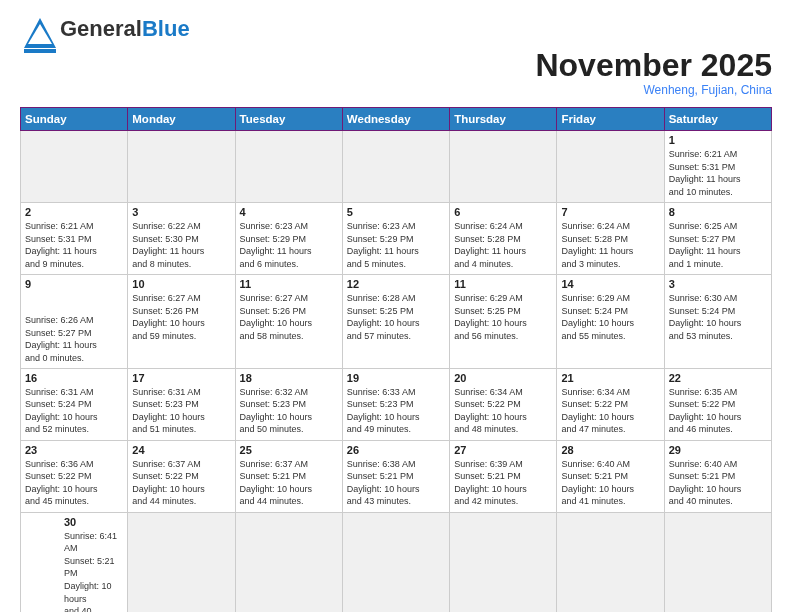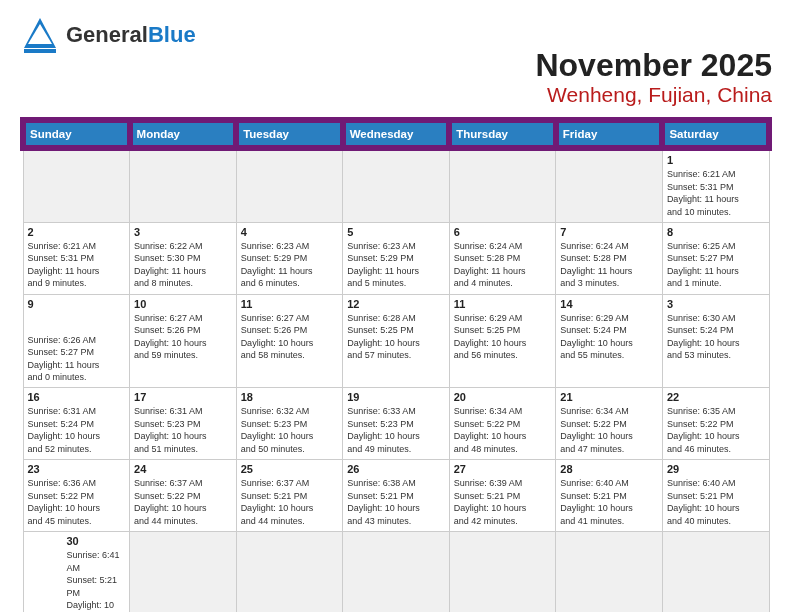--- a/index.html
+++ b/index.html
@@ -26,37 +26,37 @@
       text-align: right;
       margin-top: 32px;
     }
     .title-block h1 {
       font-size: 32px;
       font-weight: bold;
       color: #222;
       line-height: 1.1;
     }
     .title-block h2 {
-      font-size: 21px;
+      font-size: 12px;
       font-weight: normal;
-      color: #b91c1c;
+      color: #3b82f6;
     }
     .calendar {
       width: 100%;
       border-collapse: collapse;
       table-layout: fixed;
     }
     .calendar thead tr th {
       background: #2a7fc1;
       color: #fff;
       font-size: 11.5px;
       font-weight: bold;
       padding: 5px 4px;
       text-align: left;
-      border: 6px solid #701a75;
+      border: 1px solid #701a75;
     }
     .calendar tbody tr td {
       border: 1px solid #ccc;
       vertical-align: top;
       padding: 3px 4px;
       font-size: 9.5px;
       color: #333;
       background: #fff;
       height: 72px;
     }
@@ -74,22 +74,22 @@
       display: block;
       margin-bottom: 2px;
     }
     .day-info {
       font-size: 9px;
       color: #333;
       line-height: 1.4;
     }
     .logo-wrapper {
       display: flex;
-      align-items: center;
-      gap: 6px;
+      align-items: flex-start;
+      gap: 0;
     }
     .logo-svg {
       width: 40px;
       height: 38px;
     }
   </style>
 </head>
 <body>
 
 <div class="page">

